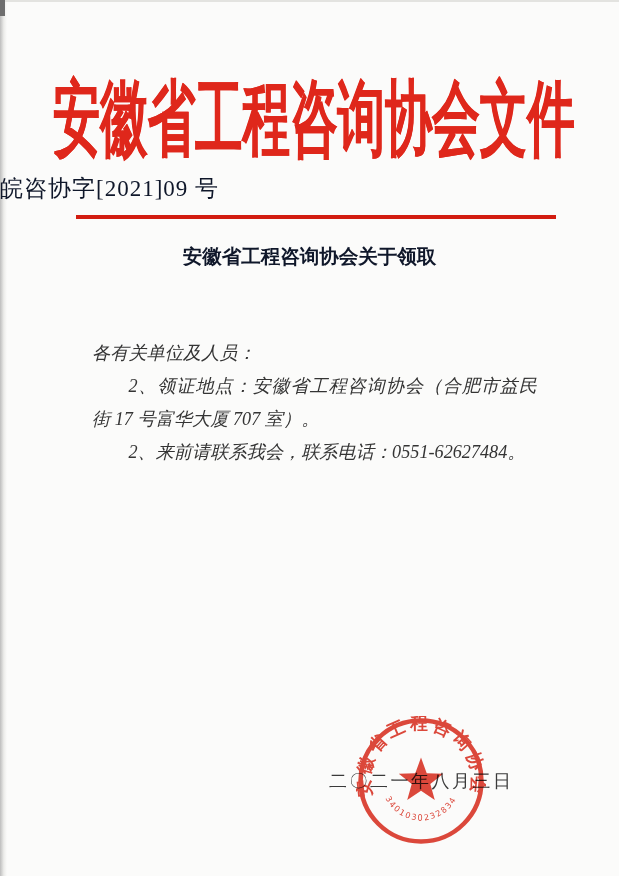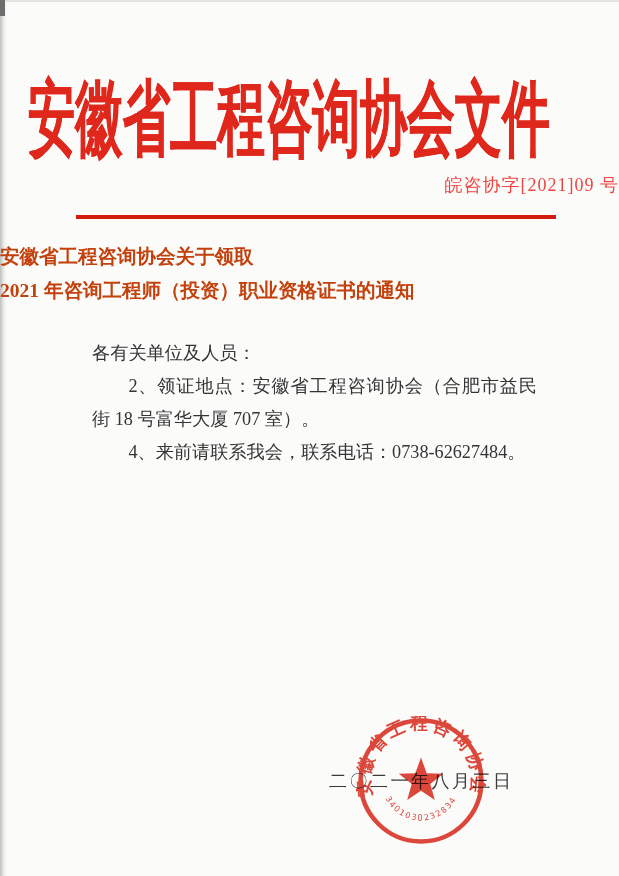--- a/index.html
+++ b/index.html
@@ -7,36 +7,36 @@
     position:relative;width:619px;height:876px;overflow:hidden;
     background:#fbfbfa;
     font-family:"Liberation Serif","DejaVu Serif",serif;
   }
   
   .scan-edge-left{position:absolute;left:0;top:0;width:7px;height:100%;
     background:linear-gradient(to right,#bdbdbd,#ececea 55%,rgba(255,255,255,0));}
   .scan-corner{position:absolute;left:0;top:0;width:5px;height:16px;background:#6e6e6e;}
   .scan-edge-top{position:absolute;left:0;top:0;width:100%;height:2px;background:#e3e3e0;}
 
-  .header-title{position:absolute;top:95px;left:0;right:0;text-align:left;white-space:nowrap;padding-left:8px;}
+  .header-title{position:absolute;top:95px;left:0;right:0;text-align:center;white-space:nowrap;padding-left:8px;}
   .header-title .stretch{
     display:inline-block;font-size:51px;line-height:51px;font-weight:900;
     color:var(--header-red,#df271b);letter-spacing:0px;
     transform:scale(0.93,1.62);transform-origin:50% 50%;
     text-shadow:0.5px 0 0 var(--header-red,#df271b);
   }
-  .doc-number{position:absolute;top:173px;left:0;right:0;text-align:right;
-    font-size:18px;color:#ef4444;letter-spacing:1px;}
+  .doc-number{position:absolute;top:173px;left:0;right:0;text-align:left;
+    font-size:23px;color:#0f172a;letter-spacing:1px;}
   .red-rule{position:absolute;top:215px;left:76px;width:480px;height:4px;
     background:var(--rule-red,#d21c10);}
-  .doc-title{position:absolute;top:240px;left:0;right:0;text-align:left;
-    font-size:19.5px;line-height:34px;font-weight:bold;color:#c2410c;}
+  .doc-title{position:absolute;top:240px;left:0;right:0;text-align:center;
+    font-size:19.5px;line-height:34px;font-weight:bold;color:#0f172a;}
   .body-block{position:absolute;top:337px;left:92px;width:445px;
     font-size:18.2px;line-height:33px;color:#343434;text-align:justify;}
-  .body-block p{margin:0;}
+  .body-block p{margin:0;font-style:italic;}
   .salutation{text-indent:0;}
   .para{text-indent:2em;}
 
   .date-line{position:absolute;top:769px;left:329px;font-size:18px;
     letter-spacing:2.5px;color:#3a3a3a;z-index:1;}
 
   .seal{position:absolute;top:716px;left:356px;width:130px;height:130px;
     z-index:2;mix-blend-mode:multiply;opacity:0.92;}
   .seal svg{width:100%;height:100%;}
   .seal text{fill:var(--seal-red,#dd392b);}
@@ -53,27 +53,26 @@
   <div class="header-title">
     <span class="stretch">安徽省工程咨询协会文件</span>
   </div>
 
   <div class="doc-number">皖咨协字[2021]09 号</div>
 
   <div class="red-rule"></div>
 
   <div class="doc-title">
     <div>安徽省工程咨询协会关于领取</div>
-    <div>2021 年咨询工程师（投资）职业资格证书的通知</div>
   </div>
 
   <div class="body-block">
     <p class="salutation">各有关单位及人员：</p>
-    <p class="para">2、领证地点：安徽省工程咨询协会（合肥市益民街 18 号富华大厦 707 室）。</p>
-    <p class="para">4、来前请联系我会，联系电话：0738-62627484。</p>
+    <p class="para">2、领证地点：安徽省工程咨询协会（合肥市益民街 17 号富华大厦 707 室）。</p>
+    <p class="para">2、来前请联系我会，联系电话：0551-62627484。</p>
   </div>
 
   <div class="date-line">二〇二一年八月三日</div>
 
   <div class="seal">
     <svg viewBox="0 0 200 200">
       <defs>
         <path id="sealArc" d="M 31.5 139 A 79 79 0 1 1 168.5 139" fill="none"></path>
         <path id="sealCode" d="M 47 130 A 61 61 0 0 0 153 130" fill="none"></path>
       </defs>

